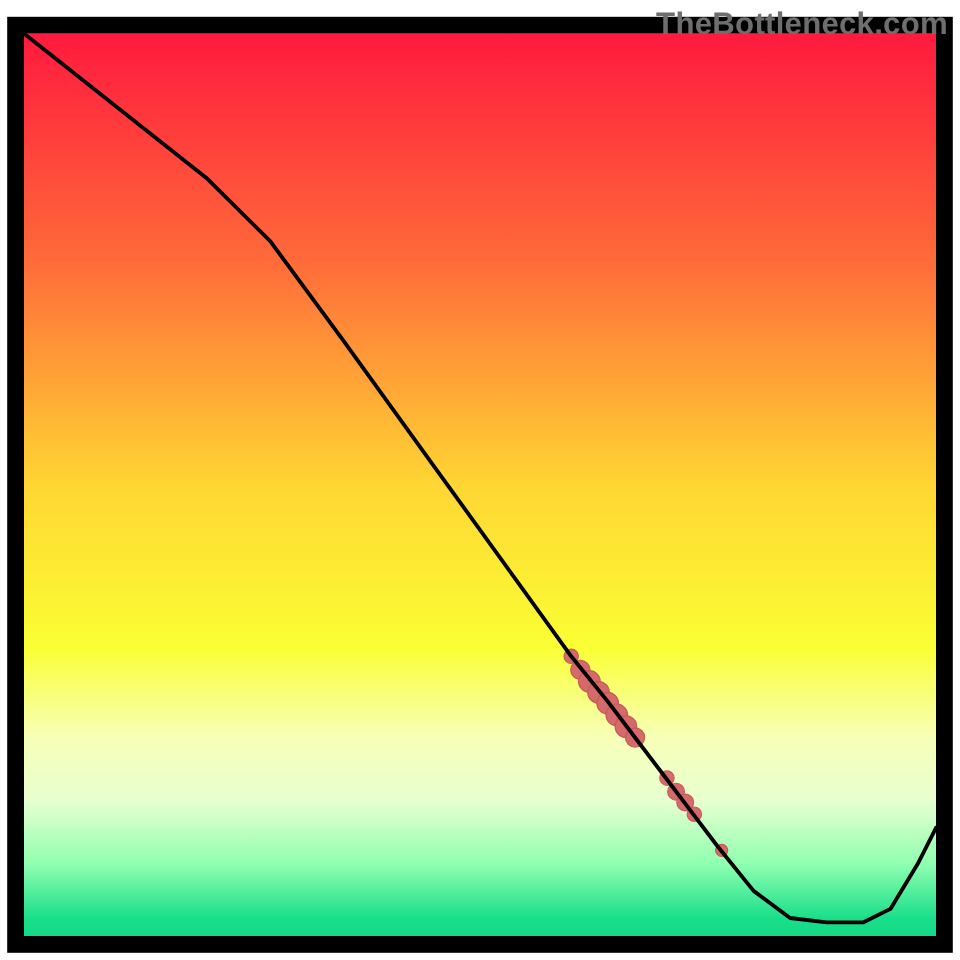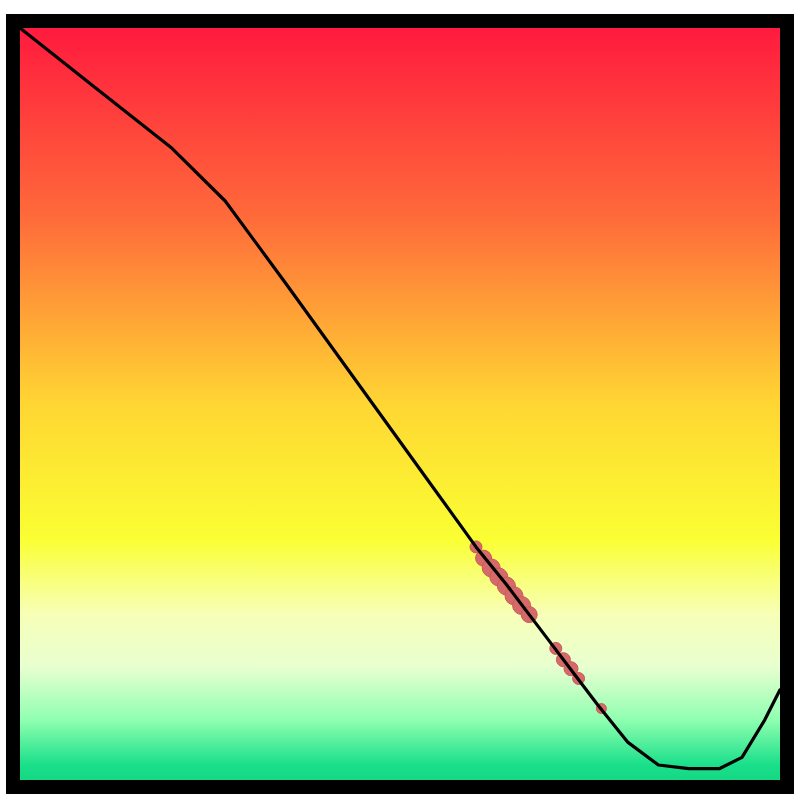--- a/index.html
+++ b/index.html
@@ -29,20 +29,21 @@
   svg {
     position: absolute;
     top: 0;
     left: 0;
   }
 </style>
 </head>
 <body>
 
 <div class="stage">
+  <div class="watermark">TheBottleneck.com</div>
 
   <svg id="chart-svg" width="800" height="800" viewBox="0 0 800 800">
     <defs>
       <linearGradient id="bg-grad" x1="0" y1="0" x2="0" y2="1">
           <stop offset="0.0%" stop-color="#ff1a3e"></stop>
           <stop offset="25.0%" stop-color="#ff6a3a"></stop>
           <stop offset="50.0%" stop-color="#ffd633"></stop>
           <stop offset="68.0%" stop-color="#faff33"></stop>
           <stop offset="78.0%" stop-color="#f7ffb8"></stop>
           <stop offset="85.0%" stop-color="#e8ffd0"></stop>

